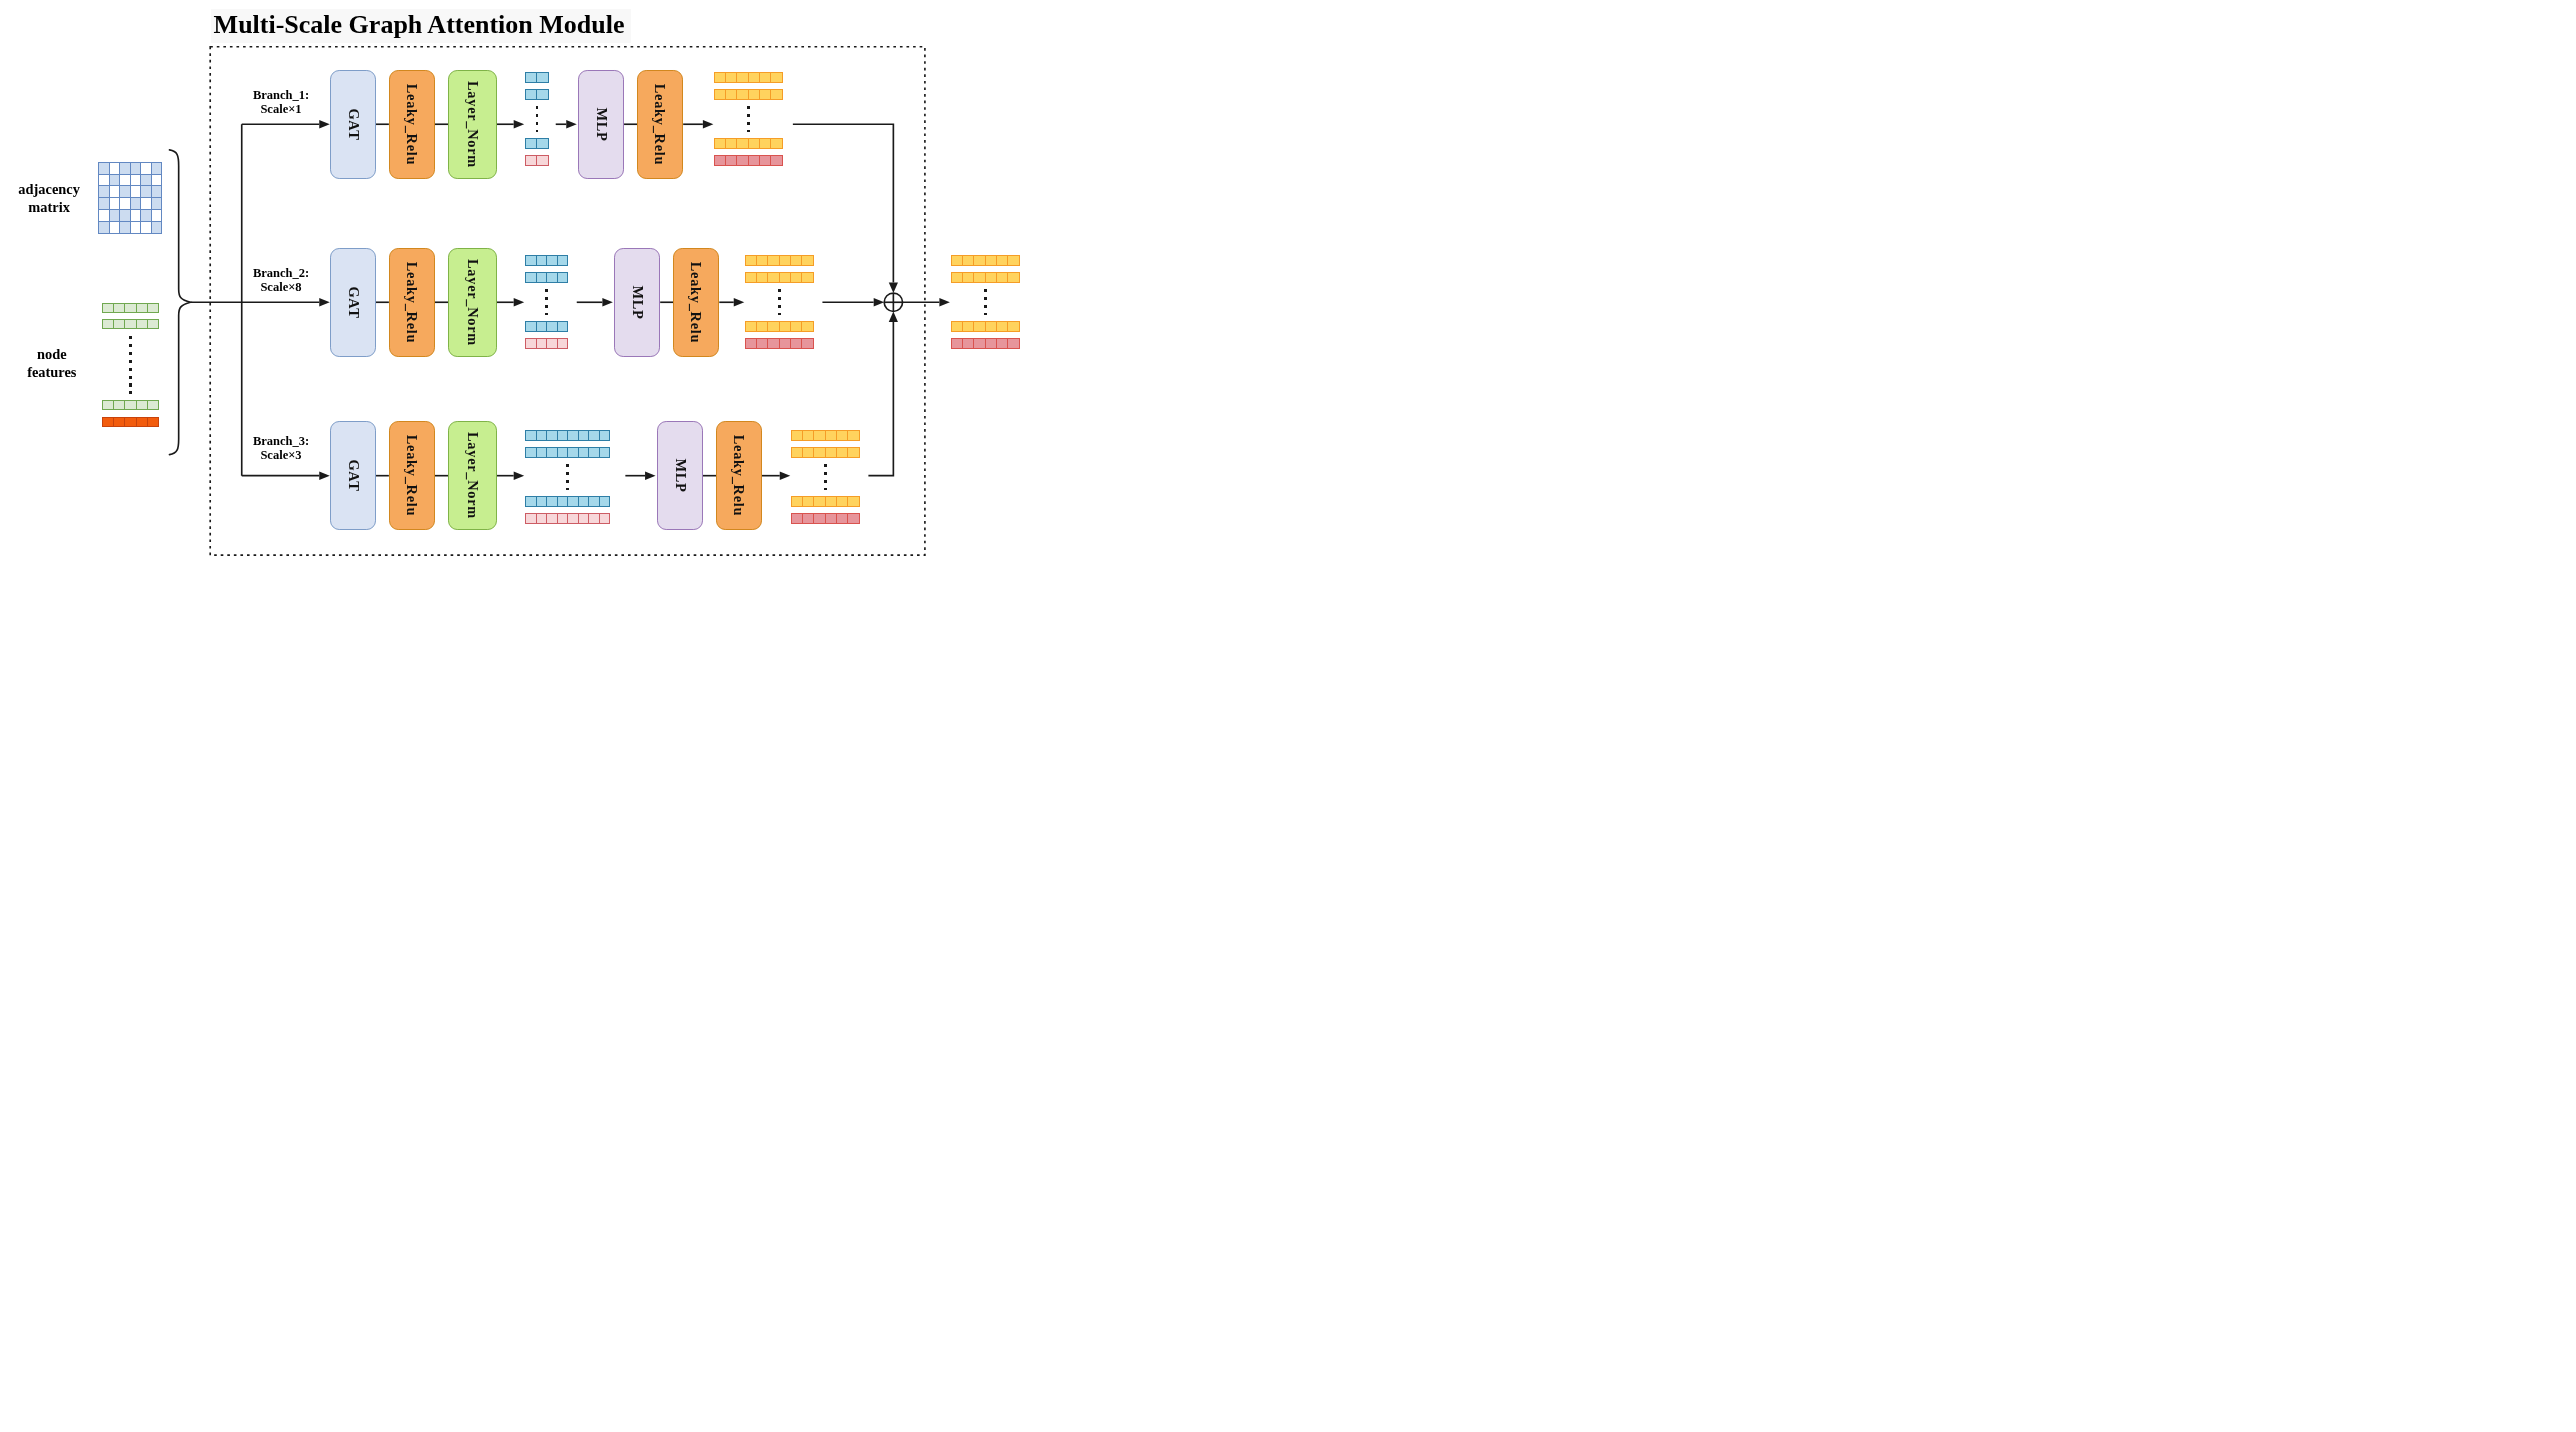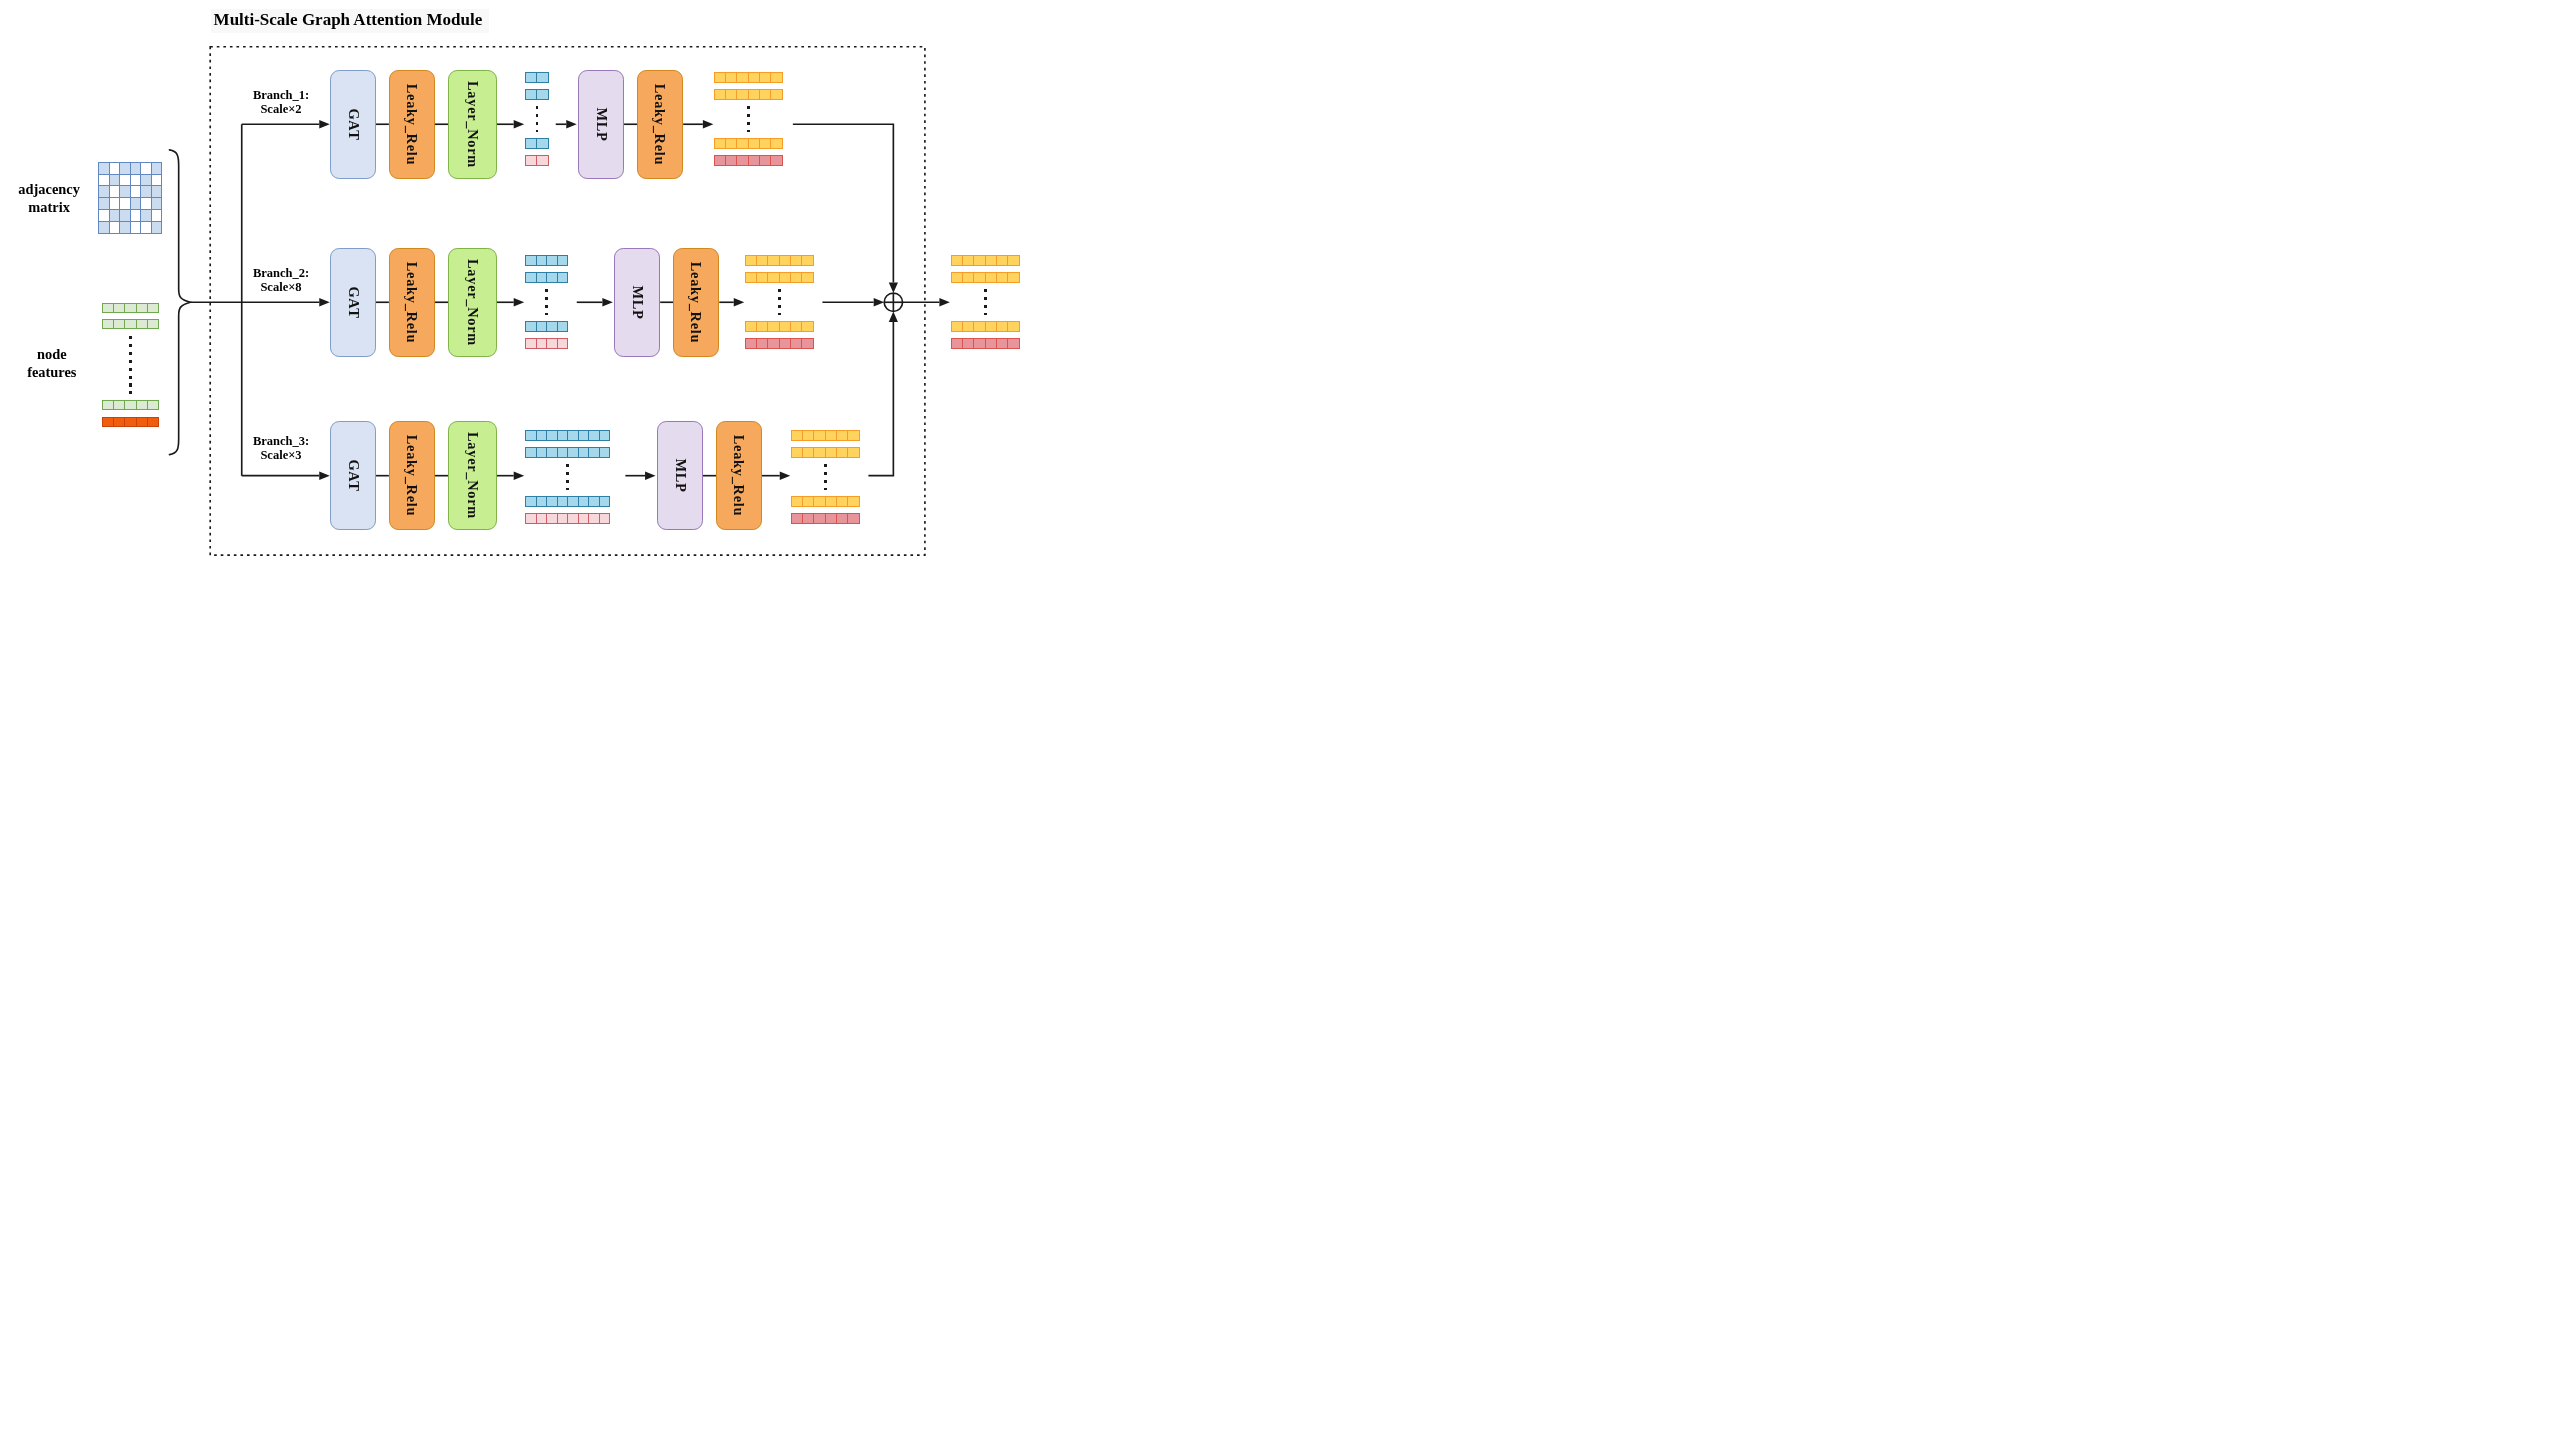--- a/index.html
+++ b/index.html
@@ -1,21 +1,21 @@
 <!DOCTYPE html>
 <html style="font-size:10.5px"><head>
 <meta charset="utf-8">
 <style>
   html,body{margin:0;padding:0;background:#ffffff;}
   #canvas{position:relative;width:1030px;height:573px;background:#ffffff;overflow:hidden;
           font-family:"Liberation Serif","DejaVu Serif",serif;}
   #wires{position:absolute;left:0;top:0;z-index:1;}
   .stroke{stroke:#1a1a1a;stroke-width:2.5;fill:none;}
   .ah{fill:#1a1a1a;stroke:none;}
-  .title{position:absolute;left:211px;top:9.2px;font-size:17px;font-weight:bold;color:#000;
+  .title{position:absolute;left:211px;top:9.2px;font-size:26px;font-weight:bold;color:#000;
          background:#f8f8f8;padding:1.3px 6.6px 2.6px 2.6px;z-index:3;white-space:nowrap;}
   .side-label{position:absolute;z-index:3;font-weight:bold;color:#000;text-align:center;
               font-size:14.4px;line-height:18.4px;}
   .branch-label{position:absolute;z-index:3;font-weight:bold;color:#000;text-align:center;
                 font-size:12.5px;line-height:13.8px;width:74px;}
   .box{position:absolute;z-index:2;display:flex;align-items:center;justify-content:center;
        border-radius:9.2px;border:1.6px solid;box-sizing:border-box;height:109px;width:46px;}
   .box .vtext{transform:rotate(90deg);white-space:nowrap;font-weight:bold;color:#111;
               font-size:14.4px;letter-spacing:0.7px;}
   .box-gat{background:#dae3f3;border-color:#7e9dc8;}
@@ -192,21 +192,21 @@
         <div class="cell" style="width: 12.5px; height: 9.8px; background: rgb(242, 92, 13); border-color: rgb(200, 67, 11);"></div>
         <div class="cell" style="width: 12.5px; height: 9.8px; background: rgb(242, 92, 13); border-color: rgb(200, 67, 11); margin-left: -1.3px;"></div>
         <div class="cell" style="width: 12.5px; height: 9.8px; background: rgb(242, 92, 13); border-color: rgb(200, 67, 11); margin-left: -1.3px;"></div>
         <div class="cell" style="width: 12.5px; height: 9.8px; background: rgb(242, 92, 13); border-color: rgb(200, 67, 11); margin-left: -1.3px;"></div>
         <div class="cell" style="width: 12.5px; height: 9.8px; background: rgb(242, 92, 13); border-color: rgb(200, 67, 11); margin-left: -1.3px;"></div>
       </div>
     </div>
 
   <div class="branch-label" style="left:244px;top:89px;">
     <div>Branch_1:</div>
-    <div>Scale×2</div>
+    <div>Scale×1</div>
   </div>
   <div class="branch-label" style="left:244px;top:267px;">
     <div>Branch_2:</div>
     <div>Scale×8</div>
   </div>
   <div class="branch-label" style="left:244px;top:435px;">
     <div>Branch_3:</div>
     <div>Scale×3</div>
   </div>
 

